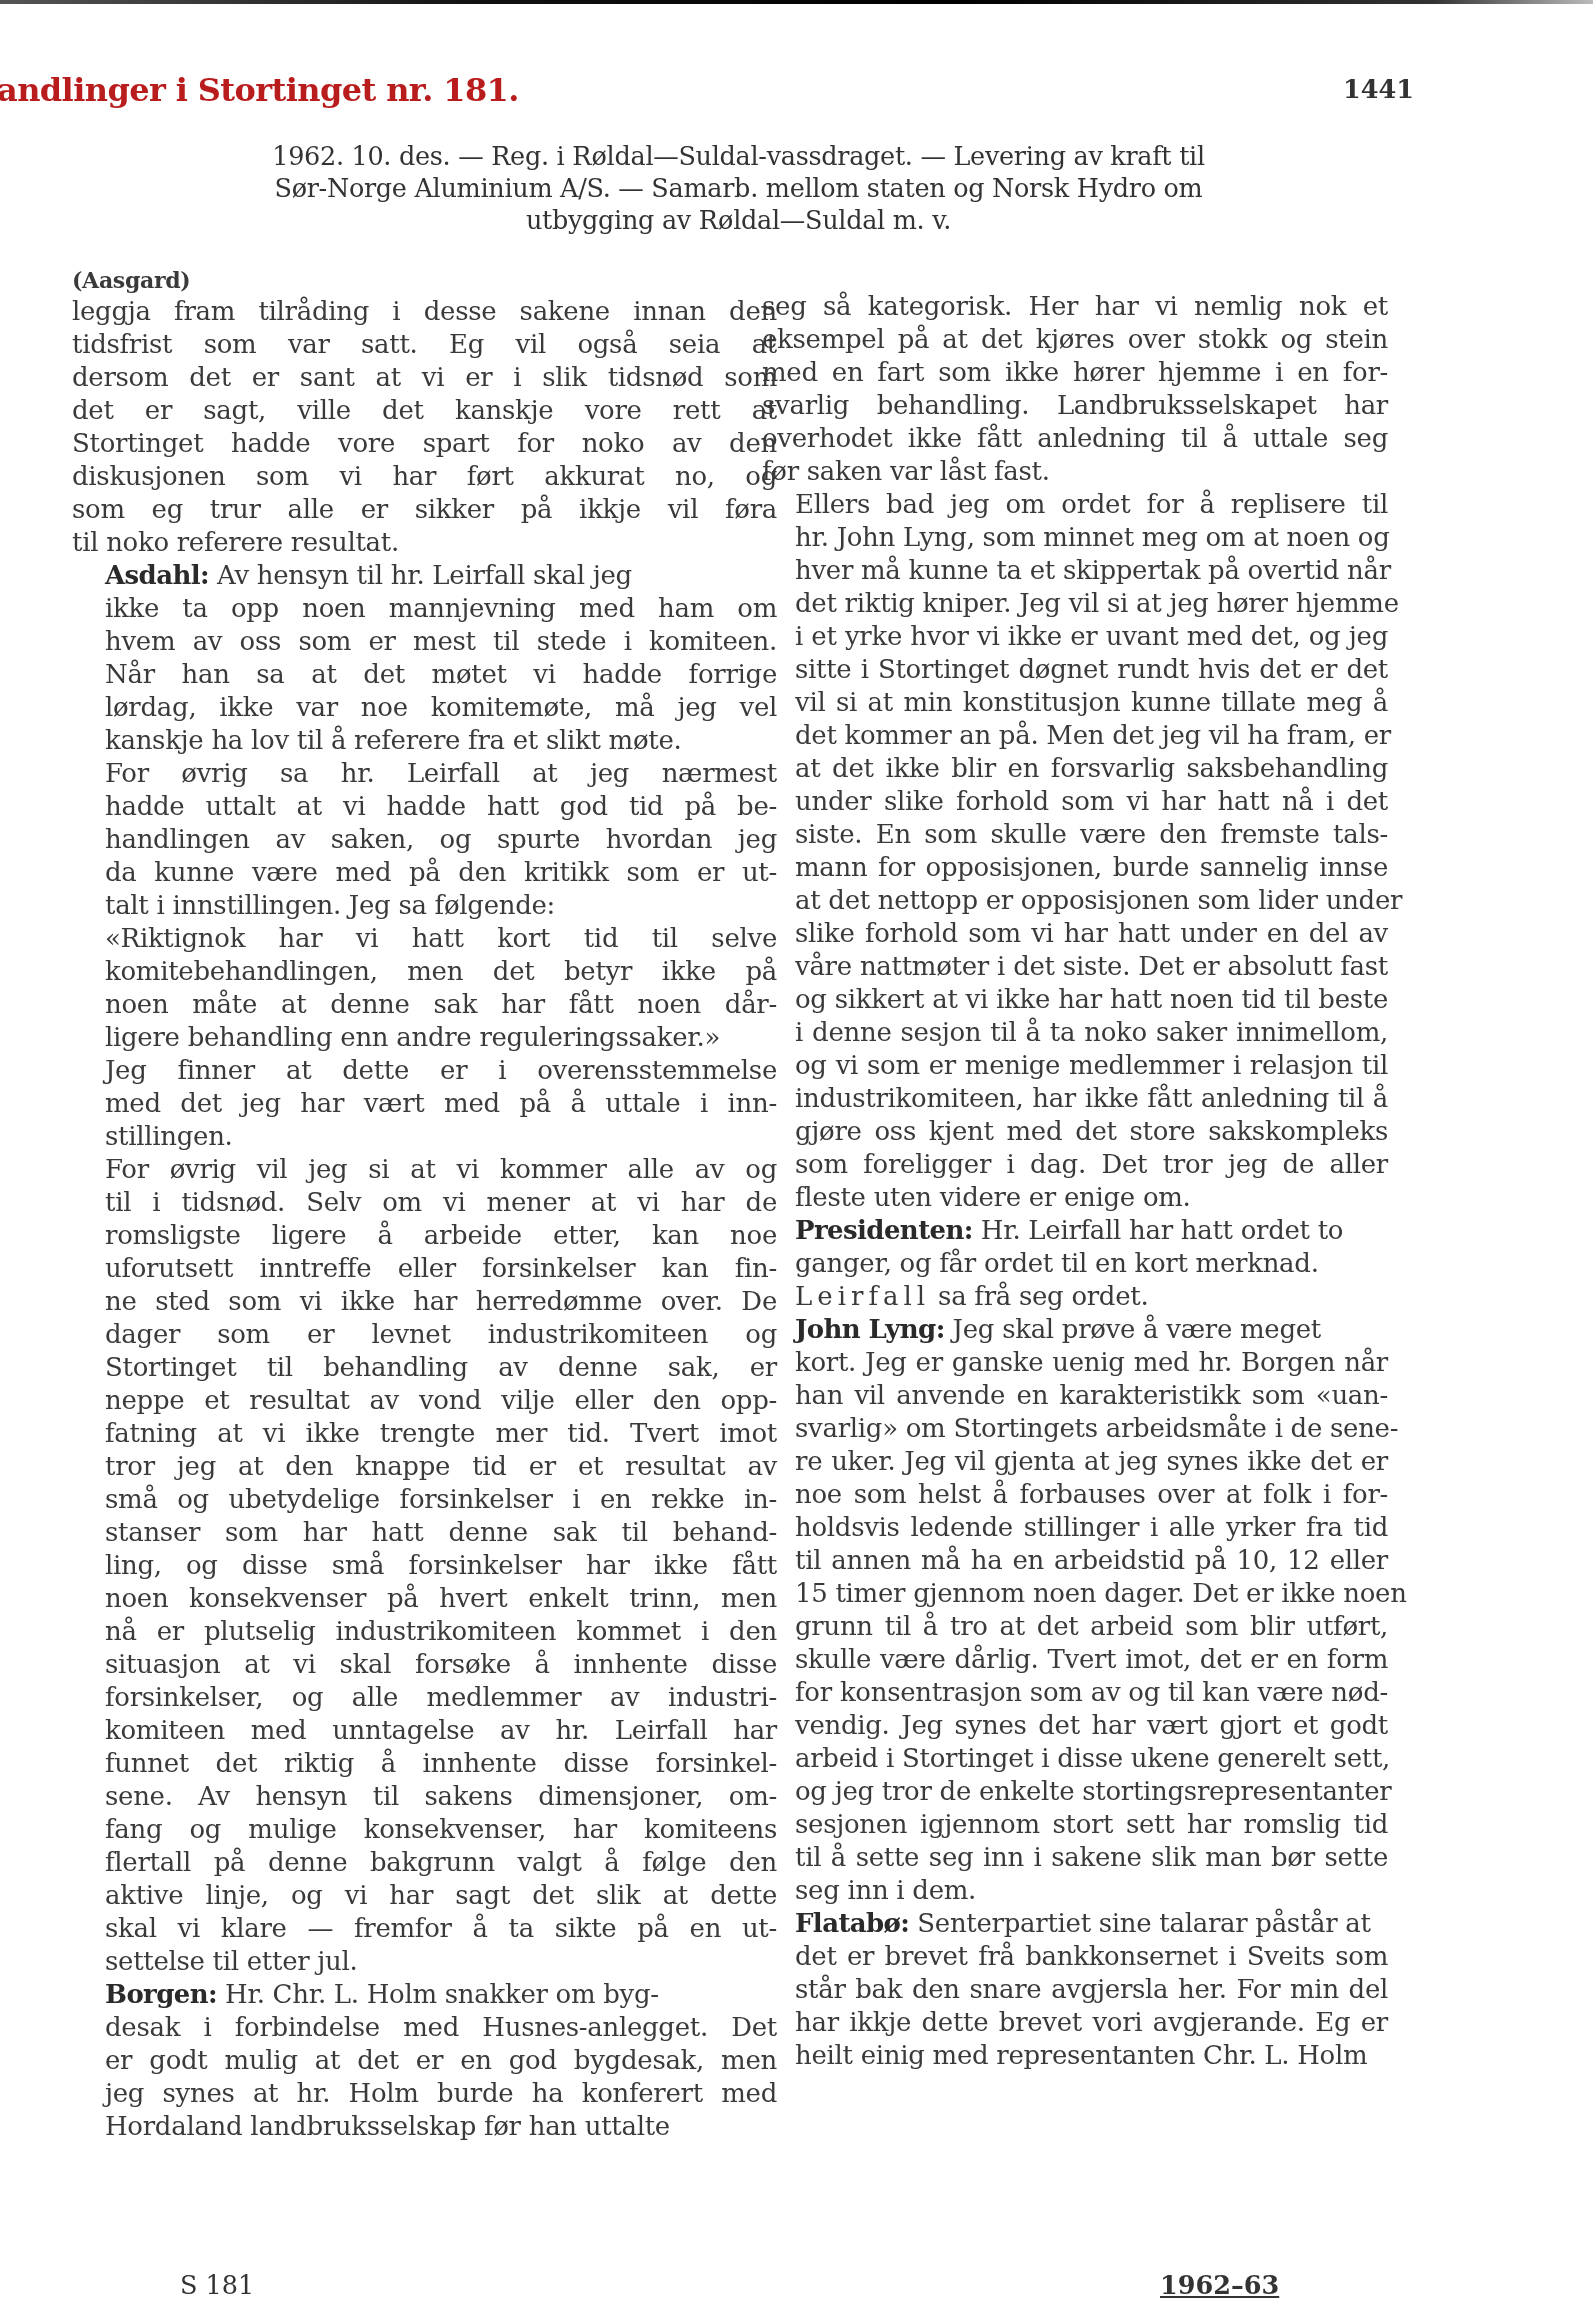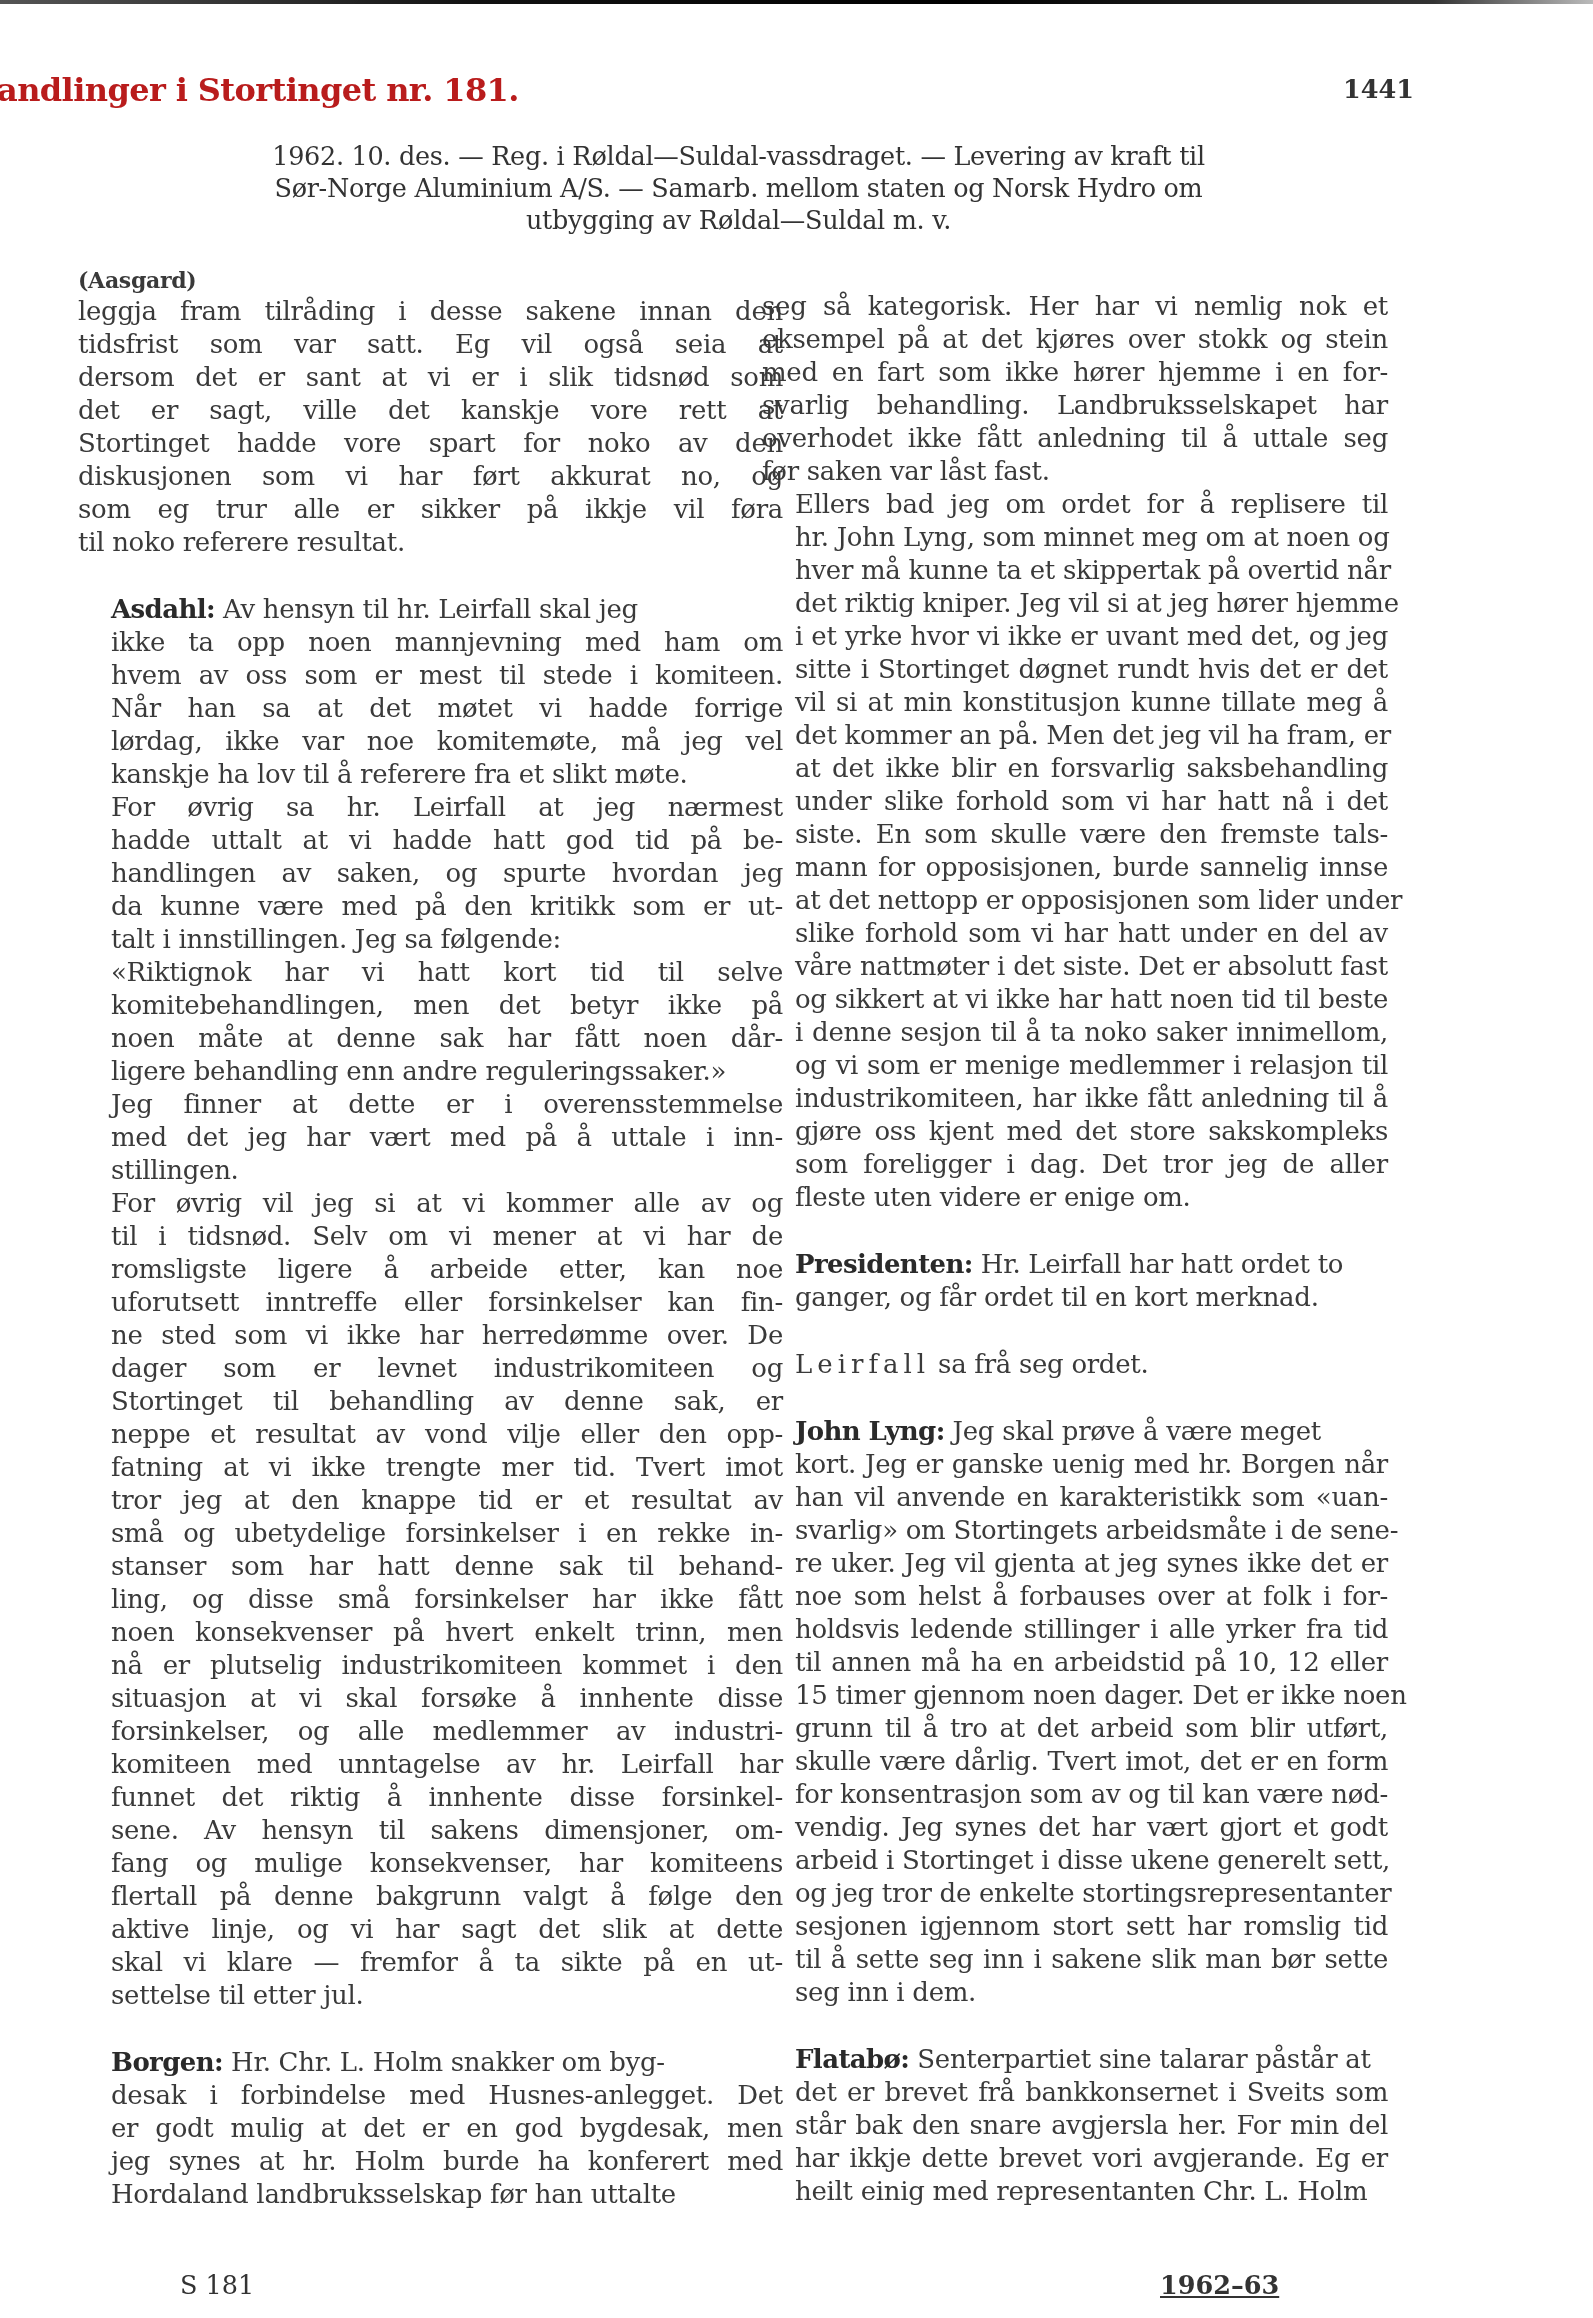--- a/index.html
+++ b/index.html
@@ -12,25 +12,25 @@
   .running-title { position: absolute; left: 0; width: 100%; top: 71px; text-align: left;
     font-family: "DejaVu Serif", serif; font-weight: bold; font-size: 32px; color: #b91c1c;
     letter-spacing: -0.6px; }
   .running-title span { display: inline-block; transform: translateX(-83px); }
   .page-number { position: absolute; left: 1343px; top: 74px; font-size: 25.5px; font-weight: bold; color: #333; }
   .subject { position: absolute; left: 211px; width: 1055px; top: 140px; text-align: center;
     font-size: 25.5px; line-height: 32px; color: #333; letter-spacing: -0.3px; }
   .subject div { white-space: nowrap; }
   .col { position: absolute; top: 266px; width: 705px; font-size: 26px; line-height: 33px;
     text-align: justify; color: #3a3a3a; letter-spacing: -0.3px; }
-  .col.left { left: 78px; }
+  .col.left { left: 72px; }
   .col.right { left: 762px; top: 290px; width: 626px; }
   .col p { margin: 0; }
   .col p.indent { text-indent: 33px; }
-  .col p.speech { margin-top: 34px; text-indent: 33px; }
+  .col p.speech { text-indent: 33px; }
   .col .speaker { font-weight: bold; letter-spacing: -0.6px; color: #2a2a2a; }
   .col .spaced { letter-spacing: 5px; }
   .speaker-ref { font-weight: bold; font-size: 22px; line-height: 29px; }
   .line { display: block; text-align: justify; text-align-last: justify; white-space: nowrap; }
   .line.last { text-align-last: left; }
   .footer-left { position: absolute; left: 180px; top: 2270px; font-size: 25.5px; color: #333; }
   .footer-right { position: absolute; left: 1160px; top: 2270px; font-size: 25.5px; font-weight: bold; color: #333; text-decoration: underline; }
 </style>
 </head>
 <body>

